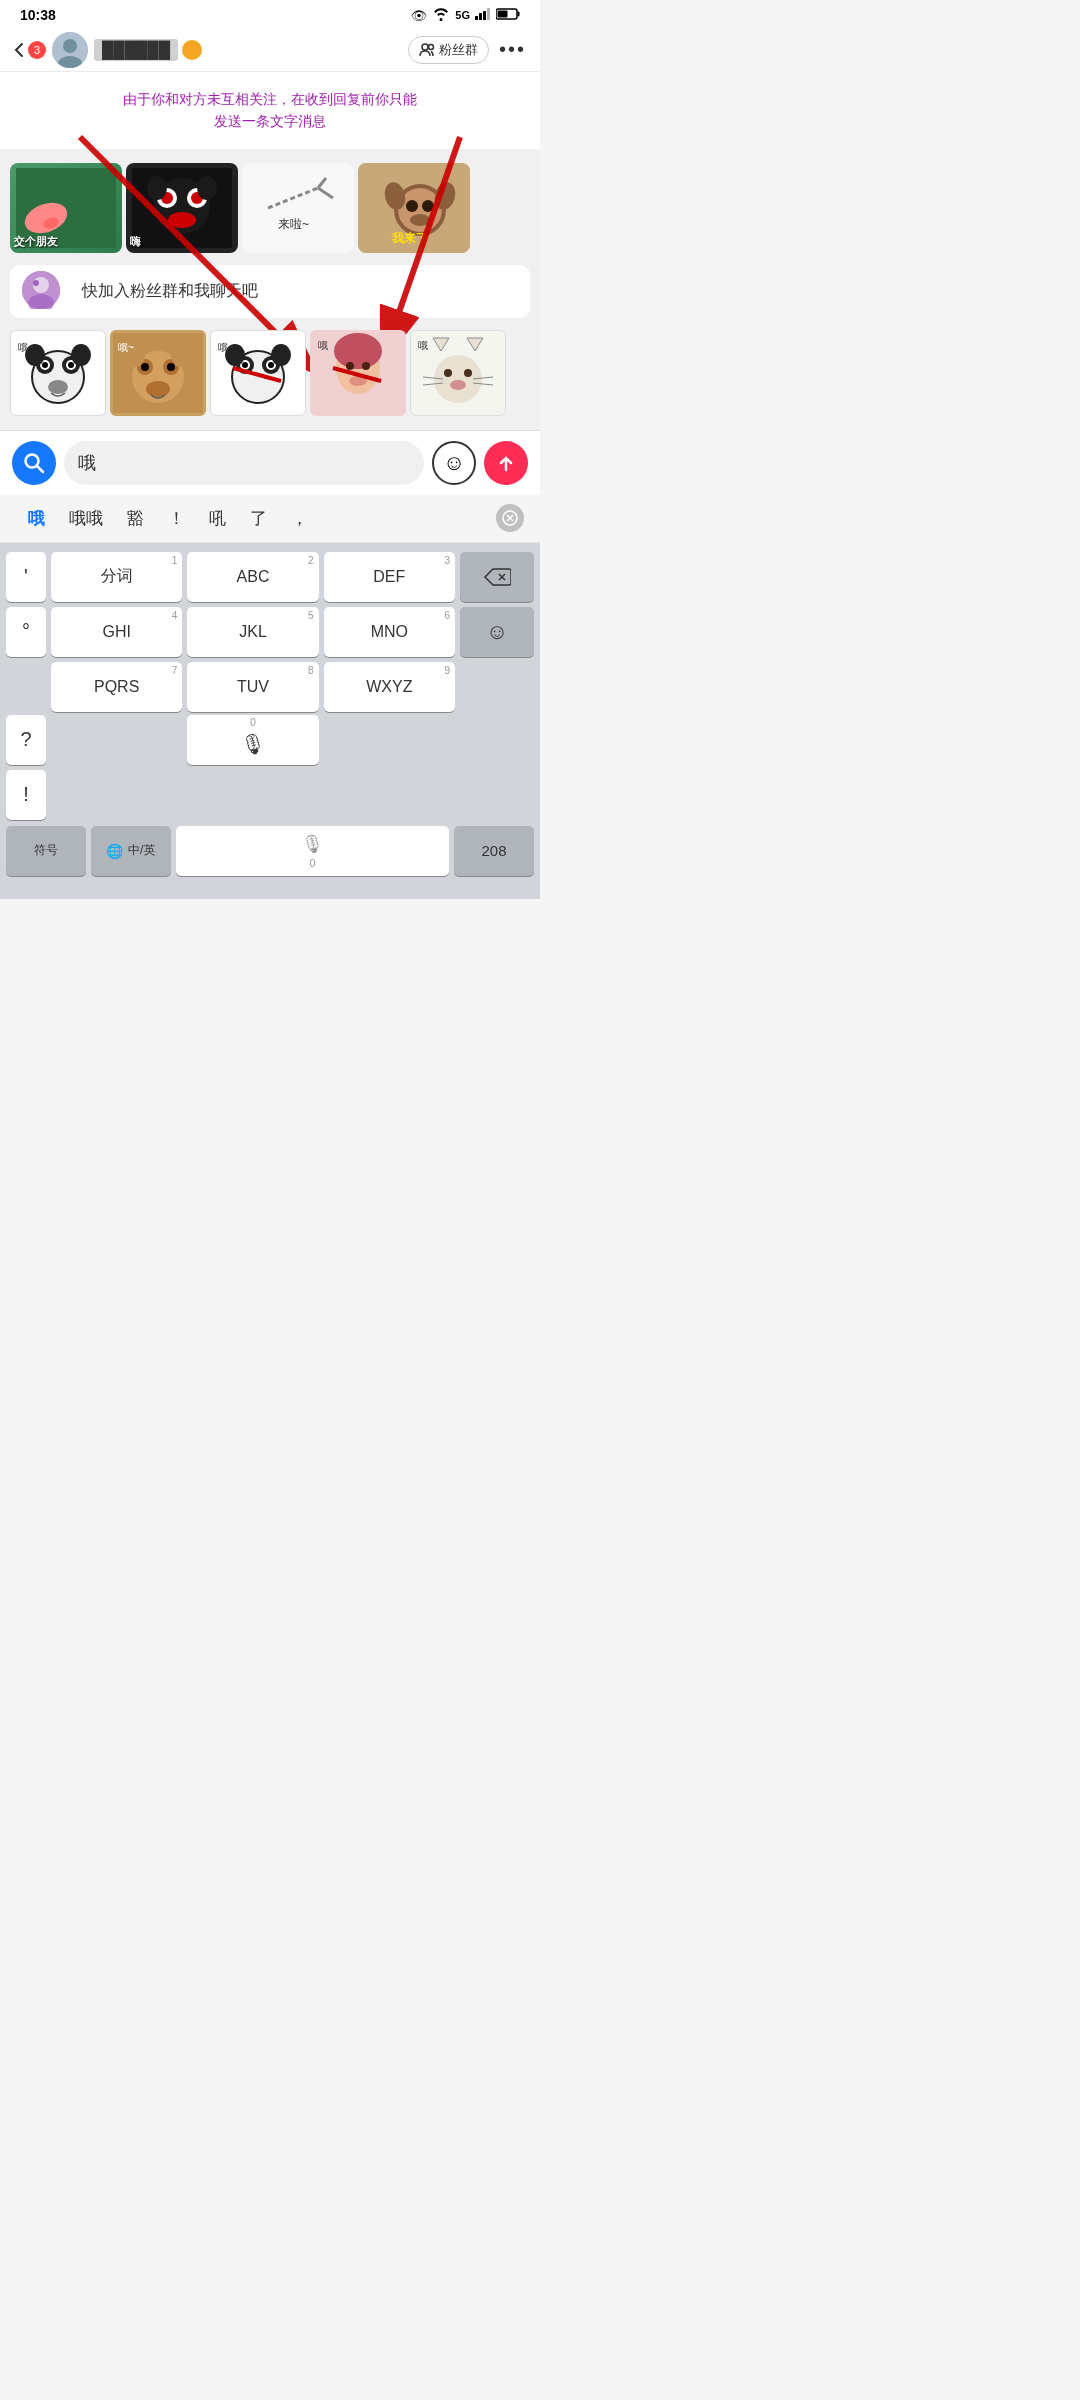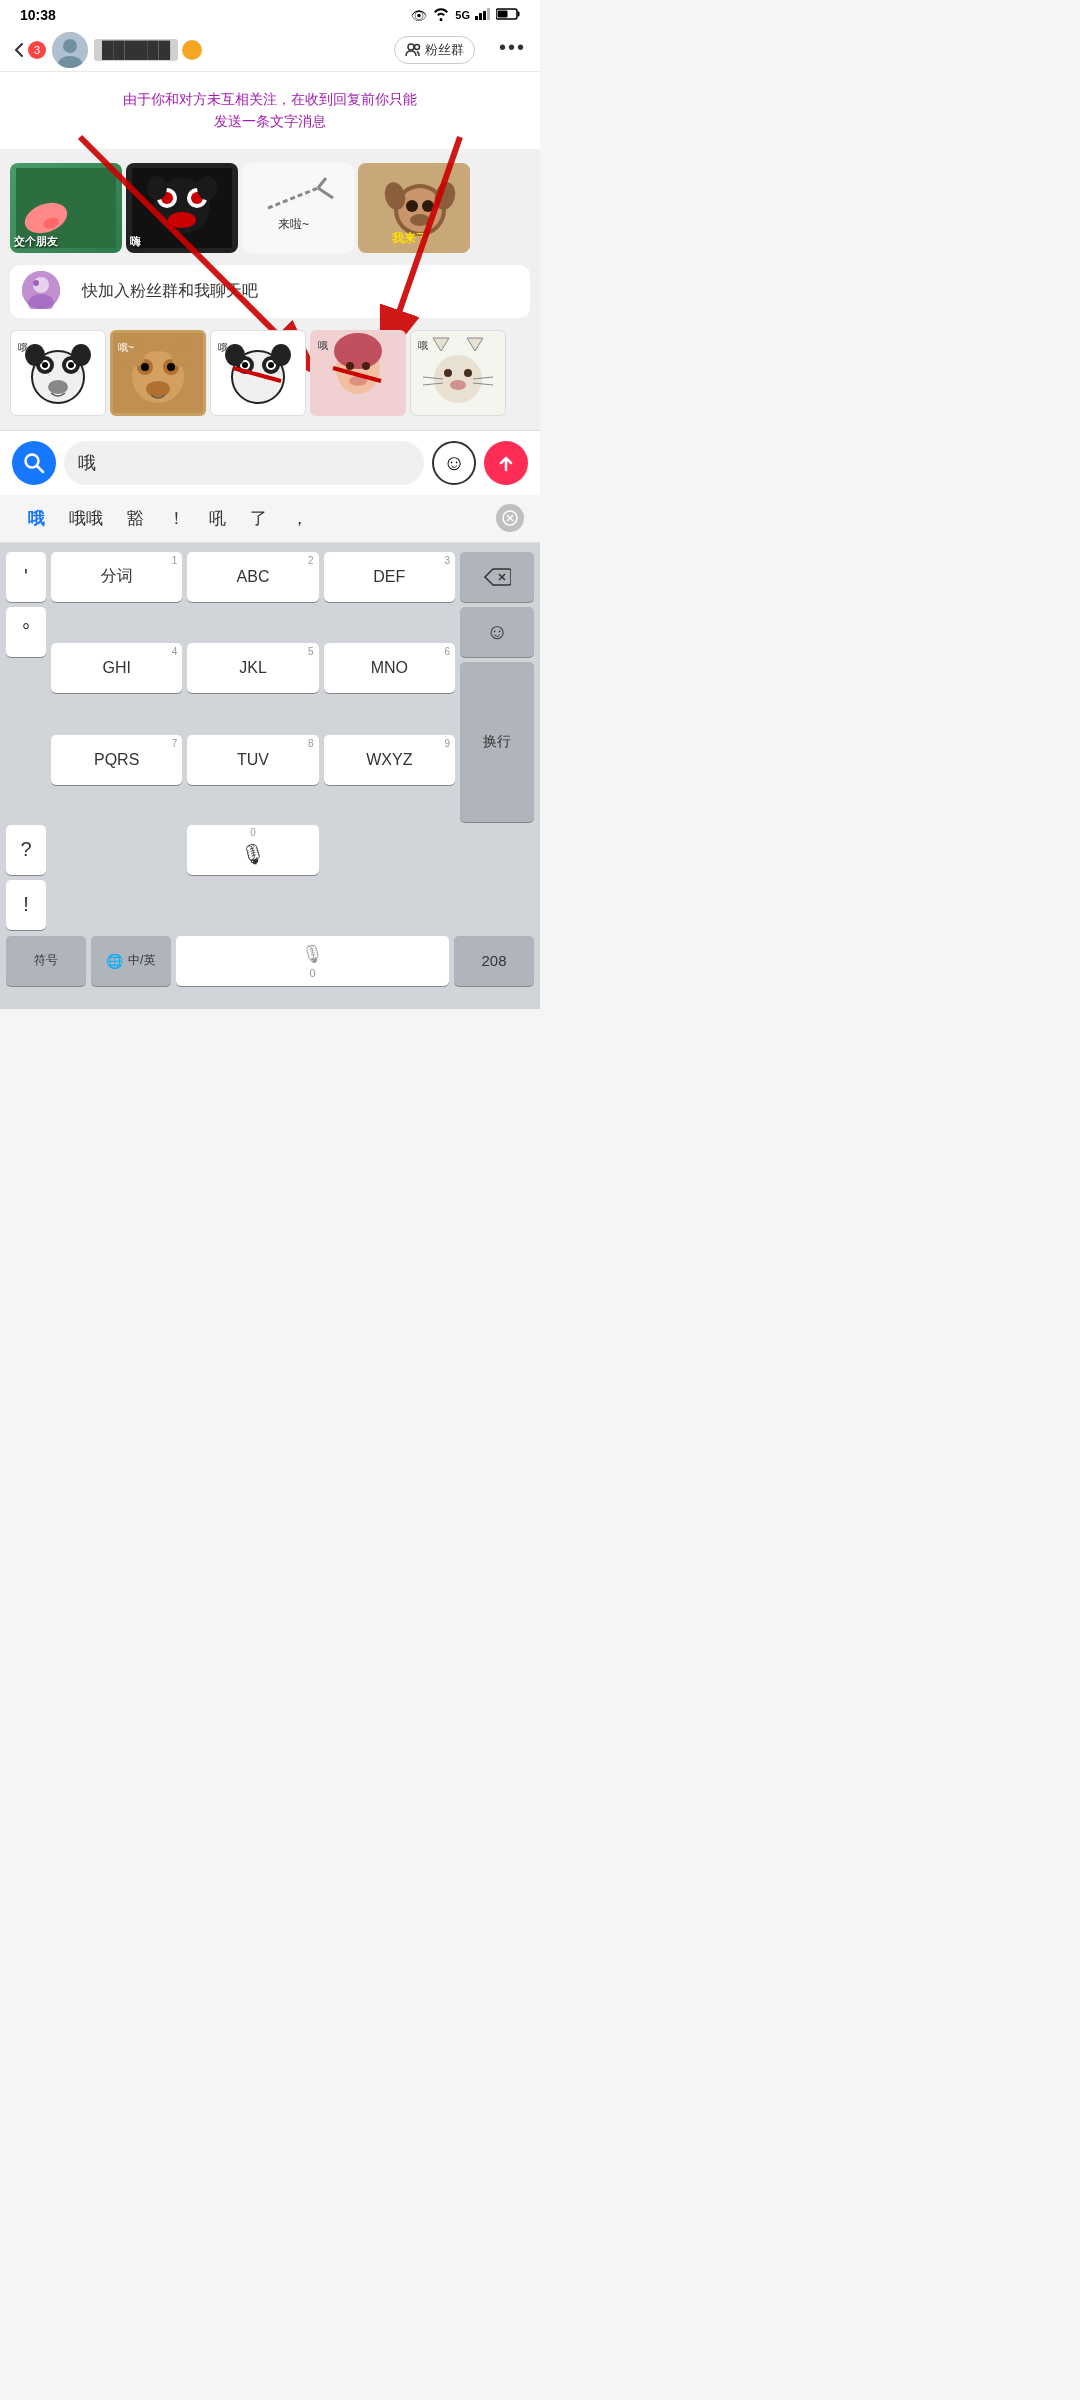--- a/index.html
+++ b/index.html
@@ -87,22 +87,22 @@
     }
     .nav-verified {
       width: 20px;
       height: 20px;
       background: #f5a623;
       border-radius: 50%;
       margin-left: 4px;
     }
     .nav-right {
       display: flex;
-      align-items: flex-start;
-      gap: 24px;
+      align-items: center;
+      gap: 10px;
     }
     .fans-group-btn {
       border: 1px solid #ccc;
       border-radius: 16px;
       padding: 4px 10px;
       font-size: 13px;
       color: #333;
       display: flex;
       align-items: center;
       gap: 4px;
@@ -777,23 +777,20 @@
       <div class="right-special-key backspace-key" style="height:50px;">
         <svg width="28" height="20" viewBox="0 0 28 20">
             <path d="M10 2H26a2 2 0 0 1 2 2v12a2 2 0 0 1-2 2H10L2 10z" fill="none" stroke="#333" stroke-width="1.5"></path>
             <line x1="16" y1="7" x2="22" y2="13" stroke="#333" stroke-width="1.5"></line>
             <line x1="22" y1="7" x2="16" y2="13" stroke="#333" stroke-width="1.5"></line>
           </svg>
       </div>
       <div class="right-special-key emoji-key" style="height:50px;">
         <span style="font-size:22px;">☺</span>
       </div>
-      <div class="right-special-key enter-key" style="height:160px;font-size:14px;color:#333;">
-        <span>换行</span>
-      </div>
     </div>
   </div>
 
   <div style="display:flex;gap:5px;padding:0 6px 3px;">
     <div style="display:flex;flex-direction:column;gap:5px;width:40px;">
       <div class="left-special-key" style="font-size:20px;height:50px;">?</div>
       <div class="left-special-key" style="font-size:20px;height:50px;">!</div>
     </div>
 
     <div style="flex:1;display:grid;grid-template-columns:repeat(3,1fr);gap:5px;">

